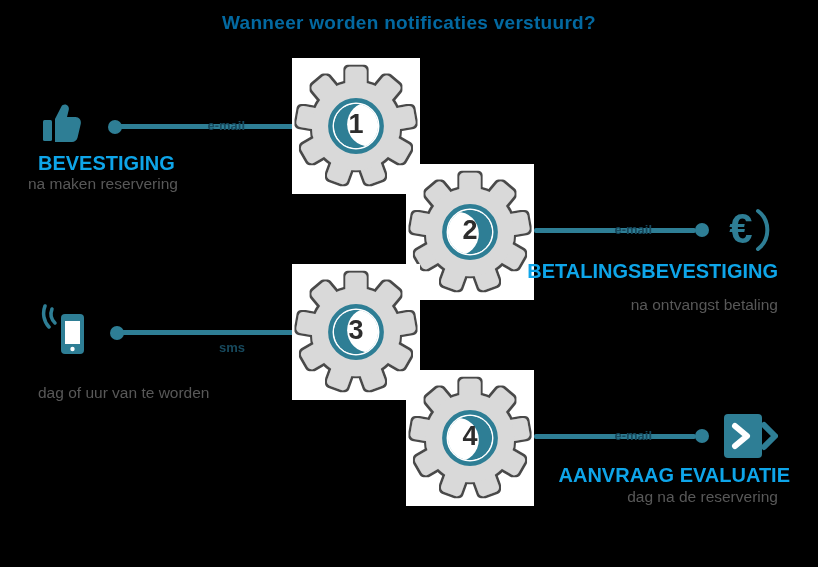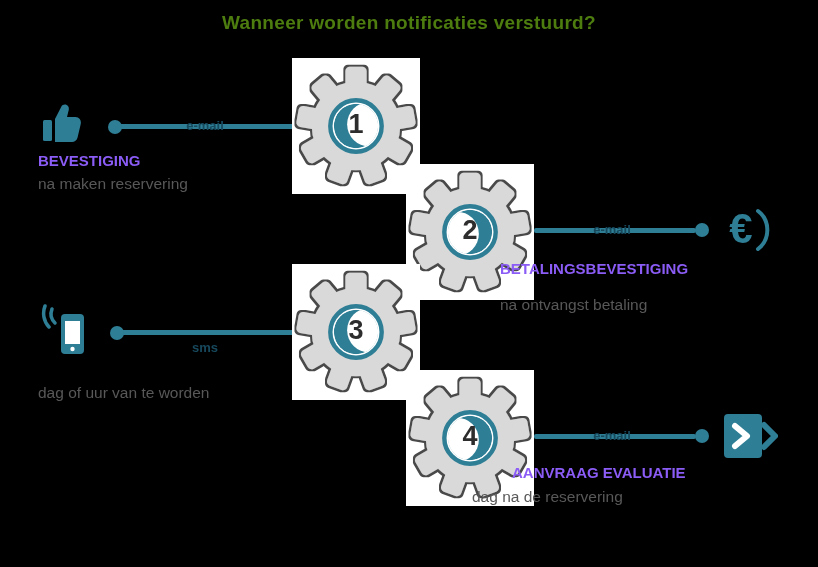--- a/index.html
+++ b/index.html
@@ -1,29 +1,29 @@
 <!DOCTYPE html>
 <html><head>
 <meta charset="utf-8">
 <style>
   html,body{margin:0;padding:0;background:#000;}
   .canvas{position:relative;width:818px;height:567px;background:#000000;overflow:hidden;
           font-family:"Liberation Sans",sans-serif;}
   .title{position:absolute;top:12px;left:0;width:100%;text-align:center;
-         font-size:19px;font-weight:bold;color:#4d7c0f;letter-spacing:.3px;}
+         font-size:19px;font-weight:bold;color:#0369a1;letter-spacing:.3px;}
   .line{position:absolute;height:5px;background:#2e7e95;border-radius:2px;}
   .dot{position:absolute;width:14px;height:14px;border-radius:50%;background:#2e7e95;}
-  .channel{position:absolute;width:80px;text-align:center;font-size:13px;font-weight:bold;color:#17495d;}
+  .channel{position:absolute;width:80px;text-align:right;font-size:13px;font-weight:bold;color:#17495d;}
   .gear-box{position:absolute;width:128px;height:136px;background:#ffffff;}
   .gear-box svg.gear{position:absolute;left:2px;top:2px;width:124px;height:132px;}
   .gear-number{position:absolute;left:0;right:0;top:50%;transform:translateY(-54%);
                text-align:center;font-size:27px;font-weight:bold;color:#2d2d2d;}
-  .heading{position:absolute;font-size:15px;font-weight:bold;color:#8b5cf6;white-space:nowrap;}
+  .heading{position:absolute;font-size:20px;font-weight:bold;color:#0ea5e9;white-space:nowrap;}
   .subtext{position:absolute;font-size:15.5px;color:#585858;white-space:nowrap;}
-  .text-right{width:278px;text-align:left;}
+  .text-right{width:278px;text-align:right;}
   .icon{position:absolute;}
 </style>
 </head>
 <body>
 
 <div class="canvas">
 
   <svg width="0" height="0" style="position:absolute" aria-hidden="true">
     <defs>
       <filter id="gear-outline" x="-20%" y="-20%" width="140%" height="140%">
@@ -126,21 +126,21 @@
     <span class="gear-number">4</span>
   </div>
 
   <svg class="icon" style="left:38px;top:96px" width="52" height="52" viewBox="0 0 52 52">
     <g fill="#2e7e95">
       <rect x="5" y="24" width="9" height="21" rx="1.5"></rect>
       <path d="M17 46 h17 c2.6 0 4.9 -1.8 5.5 -4.3 l3.3 -14 c.8 -3.4 -1.8 -6.7 -5.3 -6.7 h-8.5 l1.8 -7.3 c.6 -2.6 -1.3 -5.2 -4 -5.2 -1.4 0 -2.7 .7 -3.4 1.9 L17 23 z"></path>
     </g>
   </svg>
   <div class="heading" style="left:38px;top:152px">BEVESTIGING</div>
-  <div class="subtext" style="left:38px;top:175px">na maken reservering</div>
+  <div class="subtext" style="left:28px;top:175px">na maken reservering</div>
 
   <svg class="icon" style="left:716px;top:198px" width="62" height="62" viewBox="0 0 62 62">
     <path d="M42 13 A 24 24 0 0 1 42 51" stroke="#2e7e95" stroke-width="4" fill="none" stroke-linecap="round"></path>
     <text x="25" y="45" font-size="42" font-weight="bold" fill="#2e7e95" text-anchor="middle" font-family="Liberation Sans, sans-serif">€</text>
   </svg>
   <div class="heading text-right" style="left:500px;top:260px">BETALINGSBEVESTIGING</div>
   <div class="subtext text-right" style="left:500px;top:296px">na ontvangst betaling</div>
 
   <svg class="icon" style="left:40px;top:304px" width="54" height="54" viewBox="0 0 54 54">
     <rect x="21" y="10" width="23" height="40" rx="4" fill="#2e7e95"></rect>
@@ -150,15 +150,15 @@
     <path d="M9 23 A 20 20 0 0 1 5 2" stroke="#2e7e95" stroke-width="3.5" fill="none" stroke-linecap="round"></path>
   </svg>
   <div class="subtext" style="left:38px;top:384px">dag of uur van te worden</div>
 
   <svg class="icon" style="left:722px;top:408px" width="56" height="56" viewBox="0 0 56 56">
     <rect x="2" y="6" width="38" height="44" rx="4" fill="#2e7e95"></rect>
     <path d="M13 18 L25 28 L13 38" stroke="#ffffff" stroke-width="6" fill="none" stroke-linecap="round" stroke-linejoin="round"></path>
     <path d="M42 17 L53 28 L42 39" stroke="#2e7e95" stroke-width="6" fill="none" stroke-linecap="round" stroke-linejoin="round"></path>
   </svg>
   <div class="heading text-right" style="left:512px;top:464px">AANVRAAG EVALUATIE</div>
-  <div class="subtext text-right" style="left:472px;top:488px">dag na de reservering</div>
+  <div class="subtext text-right" style="left:500px;top:488px">dag na de reservering</div>
 
 </div>
 
 </body></html>

